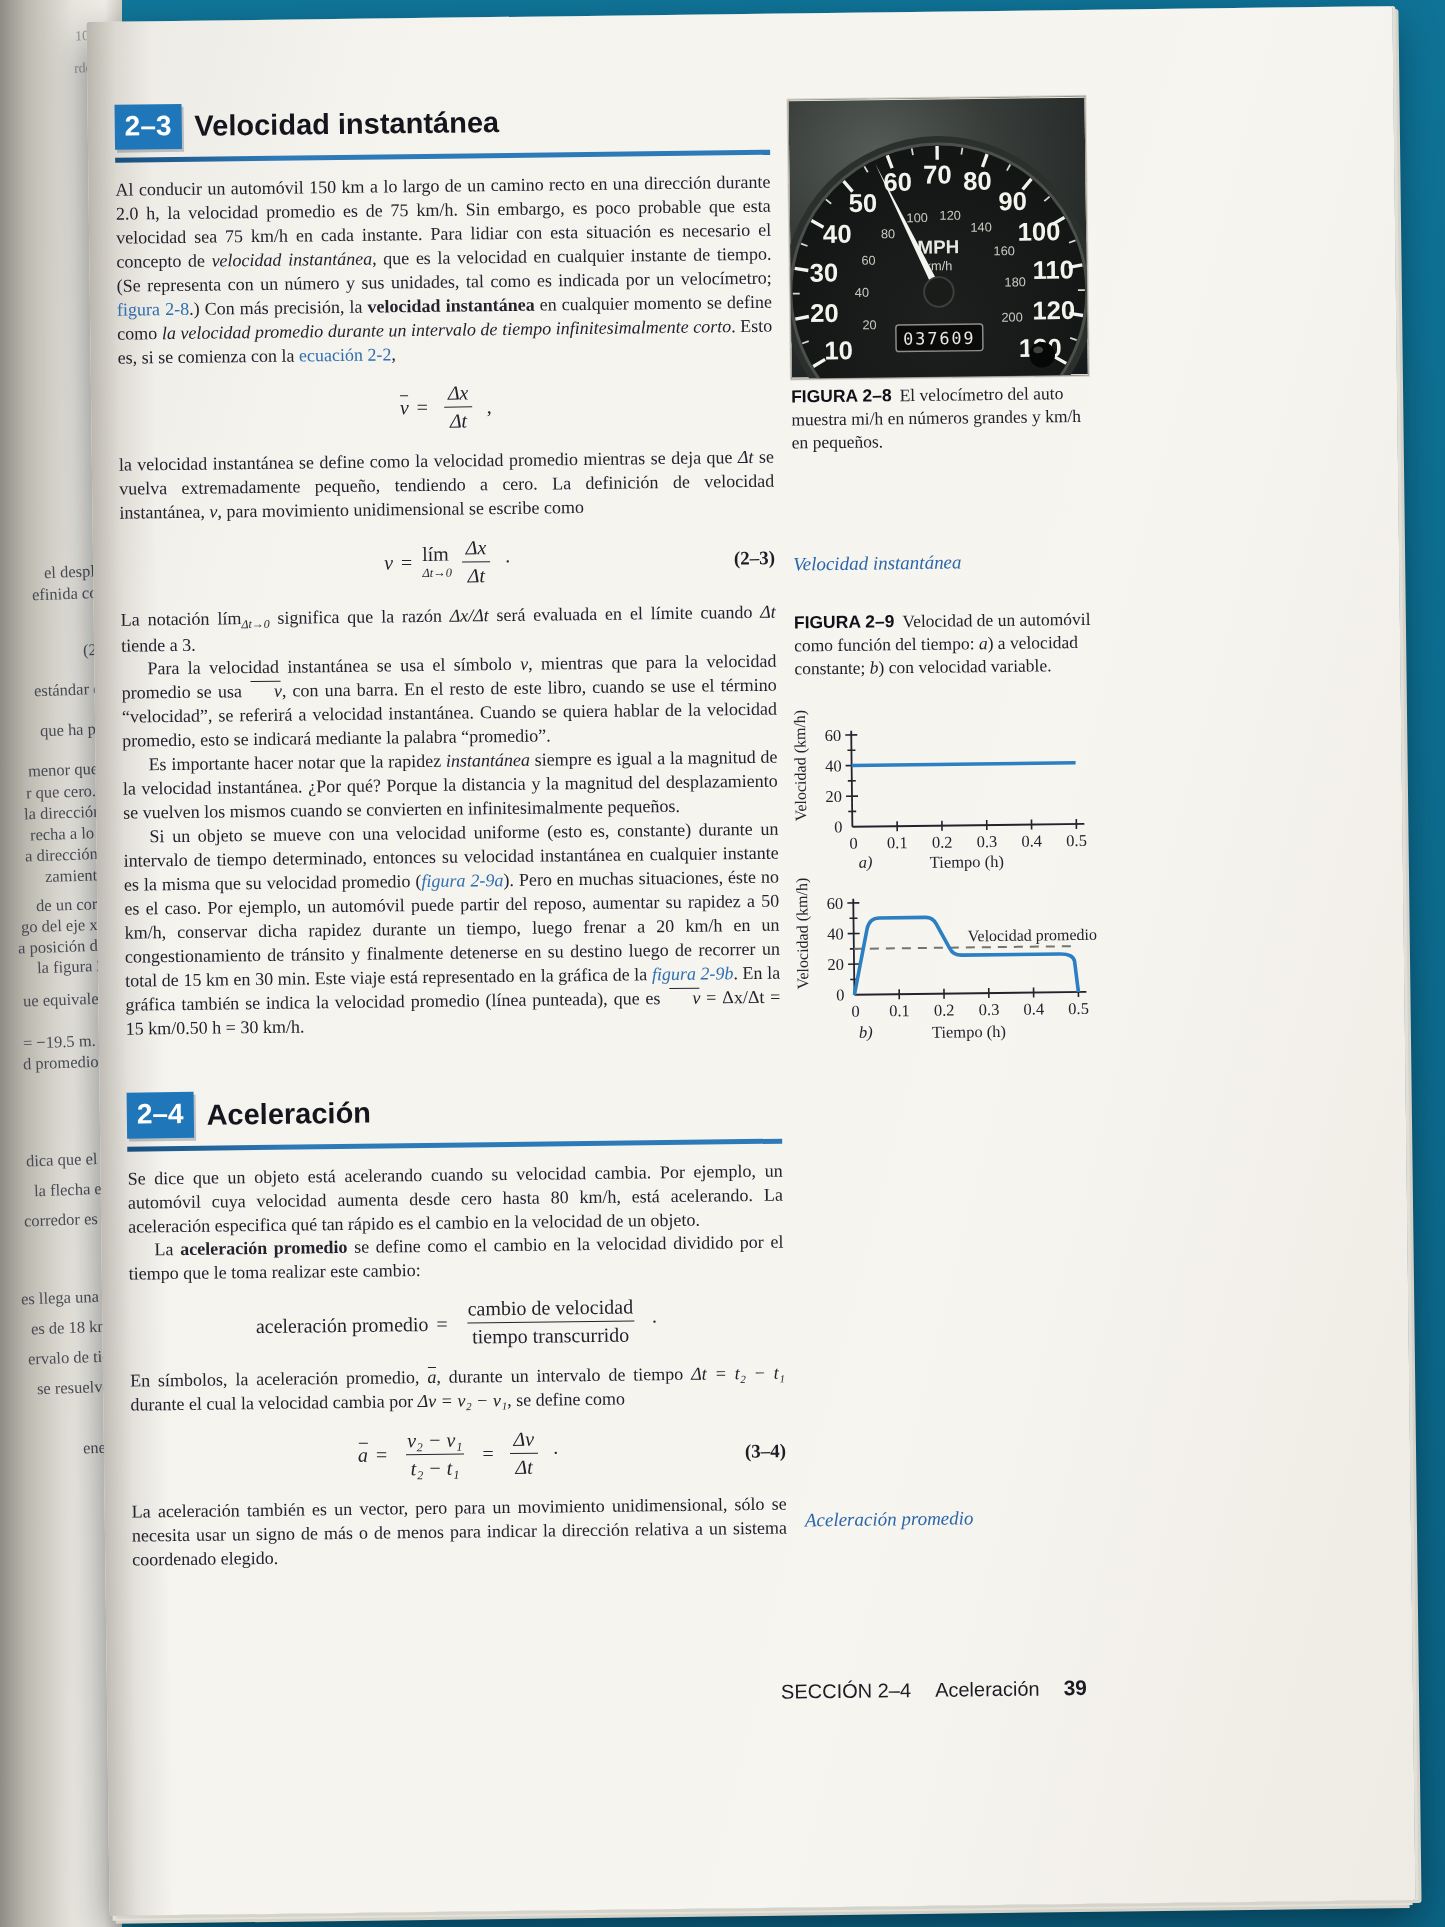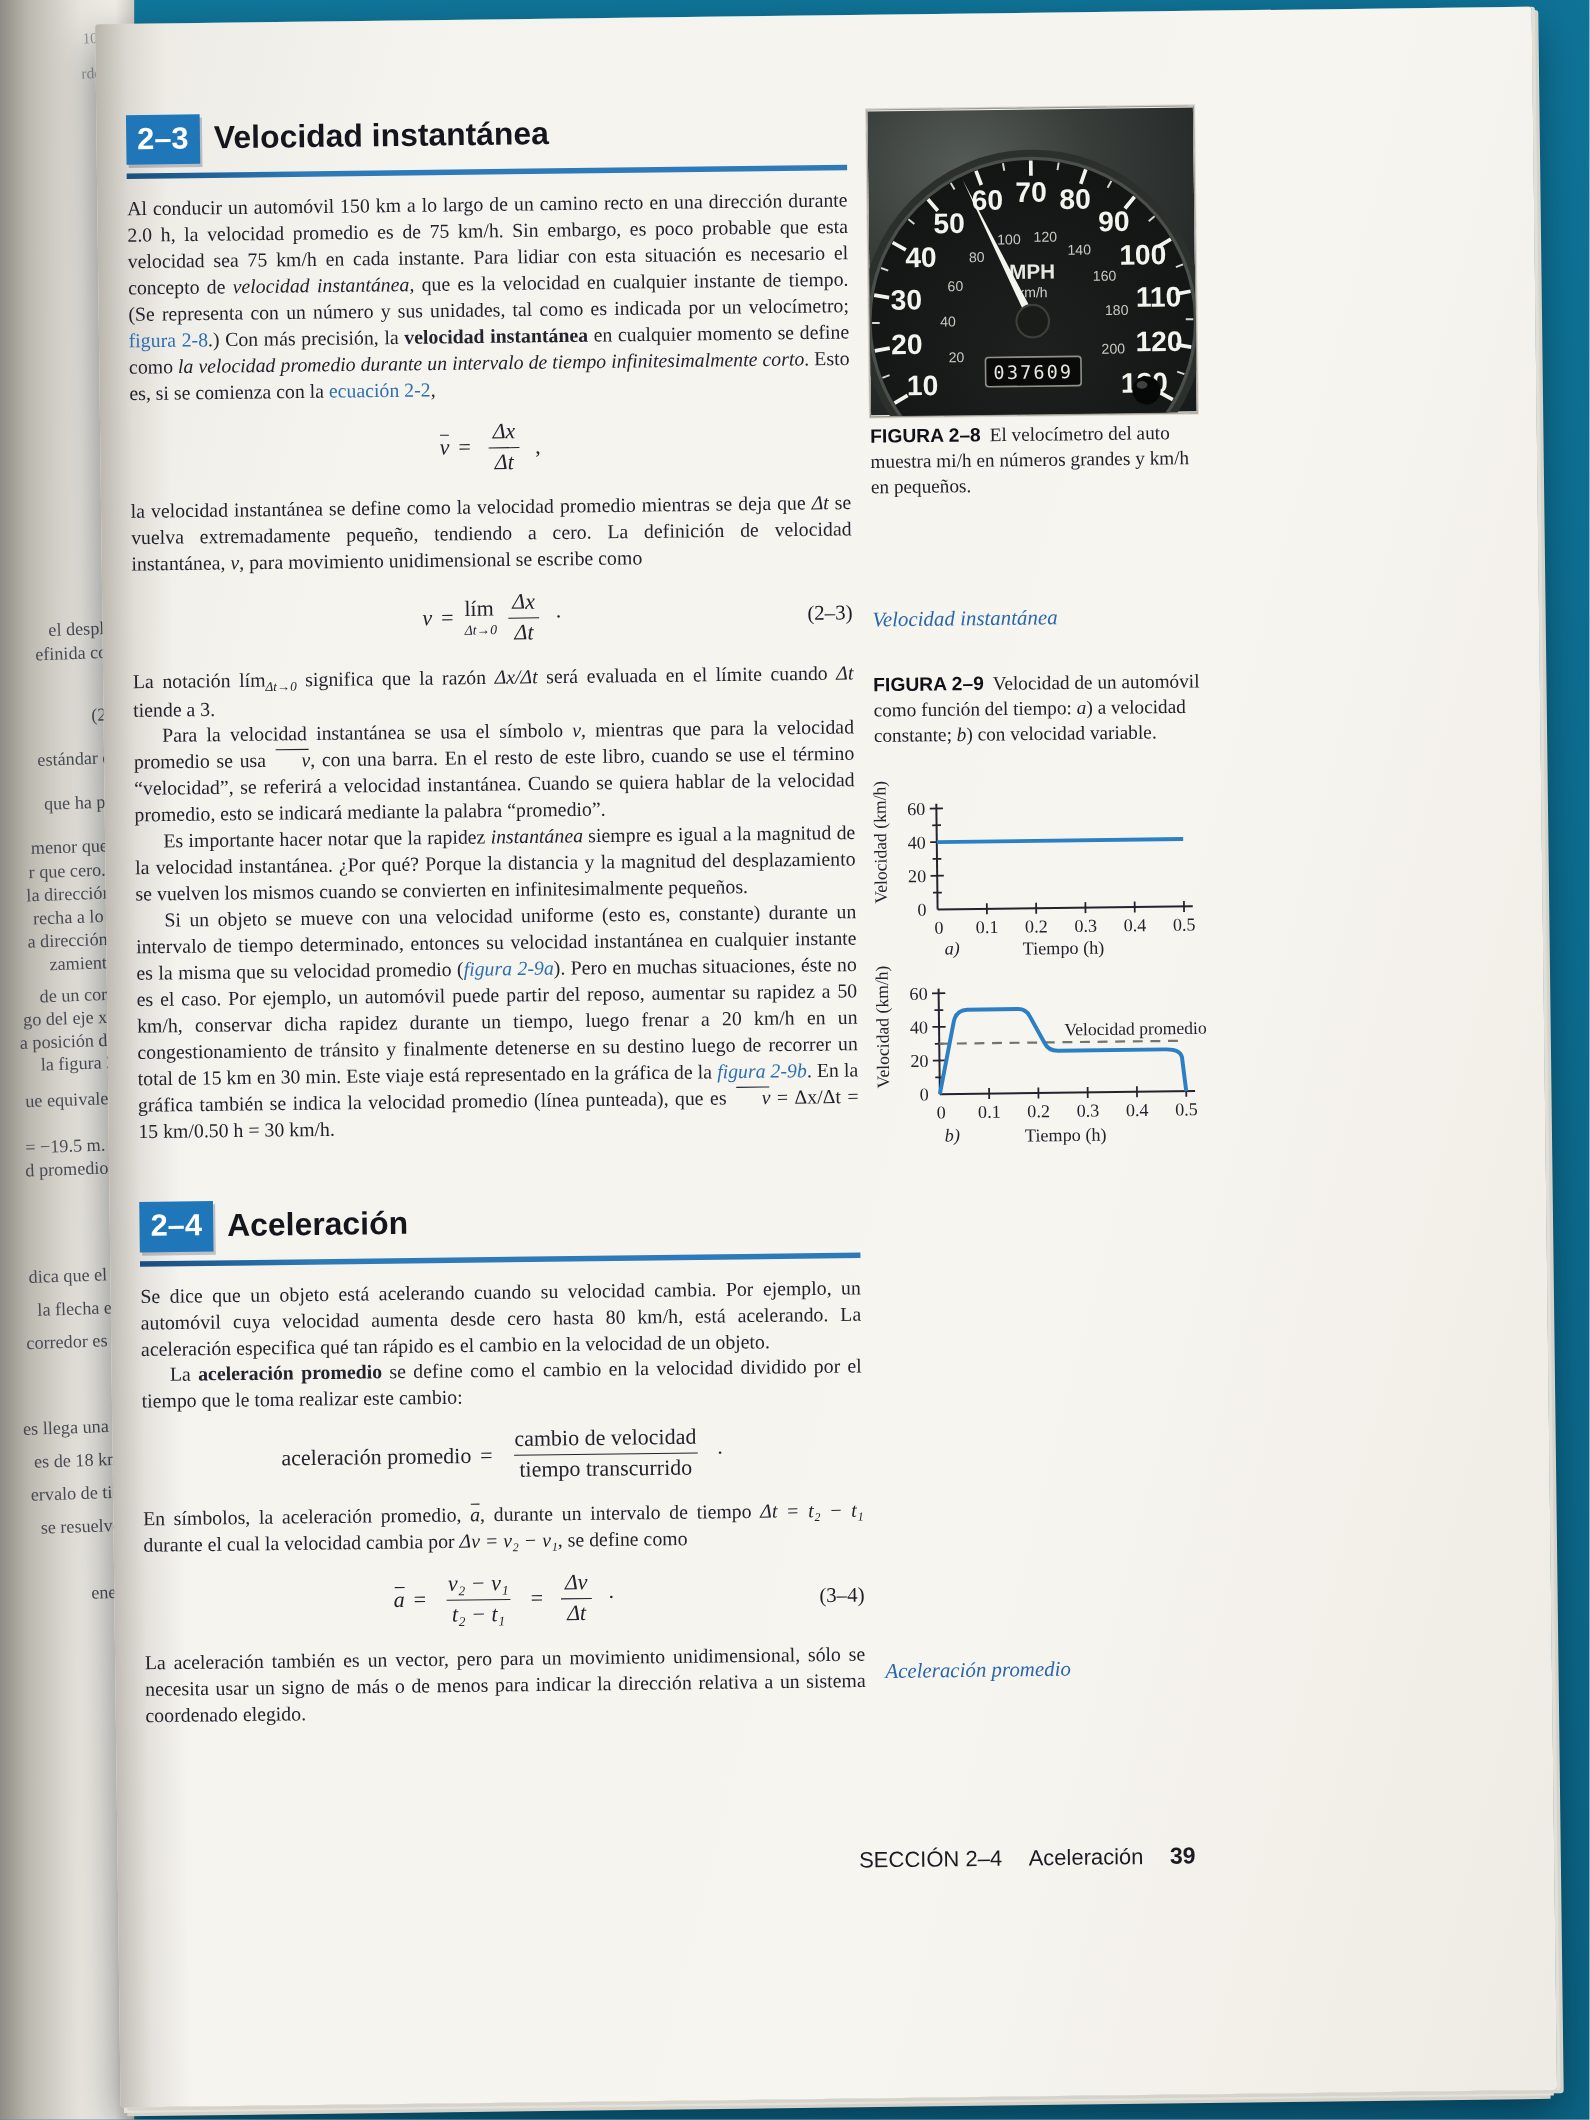--- a/index.html
+++ b/index.html
@@ -28,21 +28,21 @@
   .ol::before{content:"";position:absolute;top:1px;left:8%;right:4%;border-top:1.7px solid currentColor;}
 
   .sechdr{position:relative;margin:0 0 16px;padding-bottom:13px;font-family:"Liberation Sans",sans-serif;display:flex;align-items:center;gap:13px;text-align:left;}
   .sechdr::after{content:"";position:absolute;left:0;right:0;bottom:0;height:5px;background:linear-gradient(90deg,#184f7e,#2e7ab8 25%,#2e7ab8);}
   .secnum{background:#1f76b8;color:#fff;font-size:28px;font-weight:bold;padding:3px 10px 5px;box-shadow:2px 3px 0 rgba(25,45,75,.25);}
   .sectitle{font-size:29px;font-weight:bold;color:#15151e;}
   .spacer60{height:52px;}
 
   
   .equation{position:relative;margin:15px 0 17px;font-size:20px;display:flex;justify-content:center;align-items:center;}
-  .eqlabel{position:absolute;right:0;top:50%;transform:translateY(-50%);font-weight:normal;font-size:19px;color:#1d1d28;}
+  .eqlabel{position:absolute;right:0;top:50%;transform:translateY(-50%);font-weight:bold;font-size:19px;color:#1d1d28;}
   .frac{display:inline-flex;flex-direction:column;align-items:center;vertical-align:middle;margin:0 7px;line-height:1.15;}
   .frac .den{border-top:1.7px solid #23232e;padding:2px 5px 0;}
   .frac .num{padding:0 5px 2px;}
   .rel{margin:0 8px;}
   .lim{display:inline-flex;flex-direction:column;align-items:flex-start;line-height:1;margin:0 2px;vertical-align:middle;}
   .lim .limsub{font-size:12.5px;font-style:italic;margin-top:3px;}
   .eqtail{margin-left:6px;}
 
   
   .marginnote{position:absolute;font-size:19px;font-style:italic;color:#2a66aa;white-space:nowrap;}

